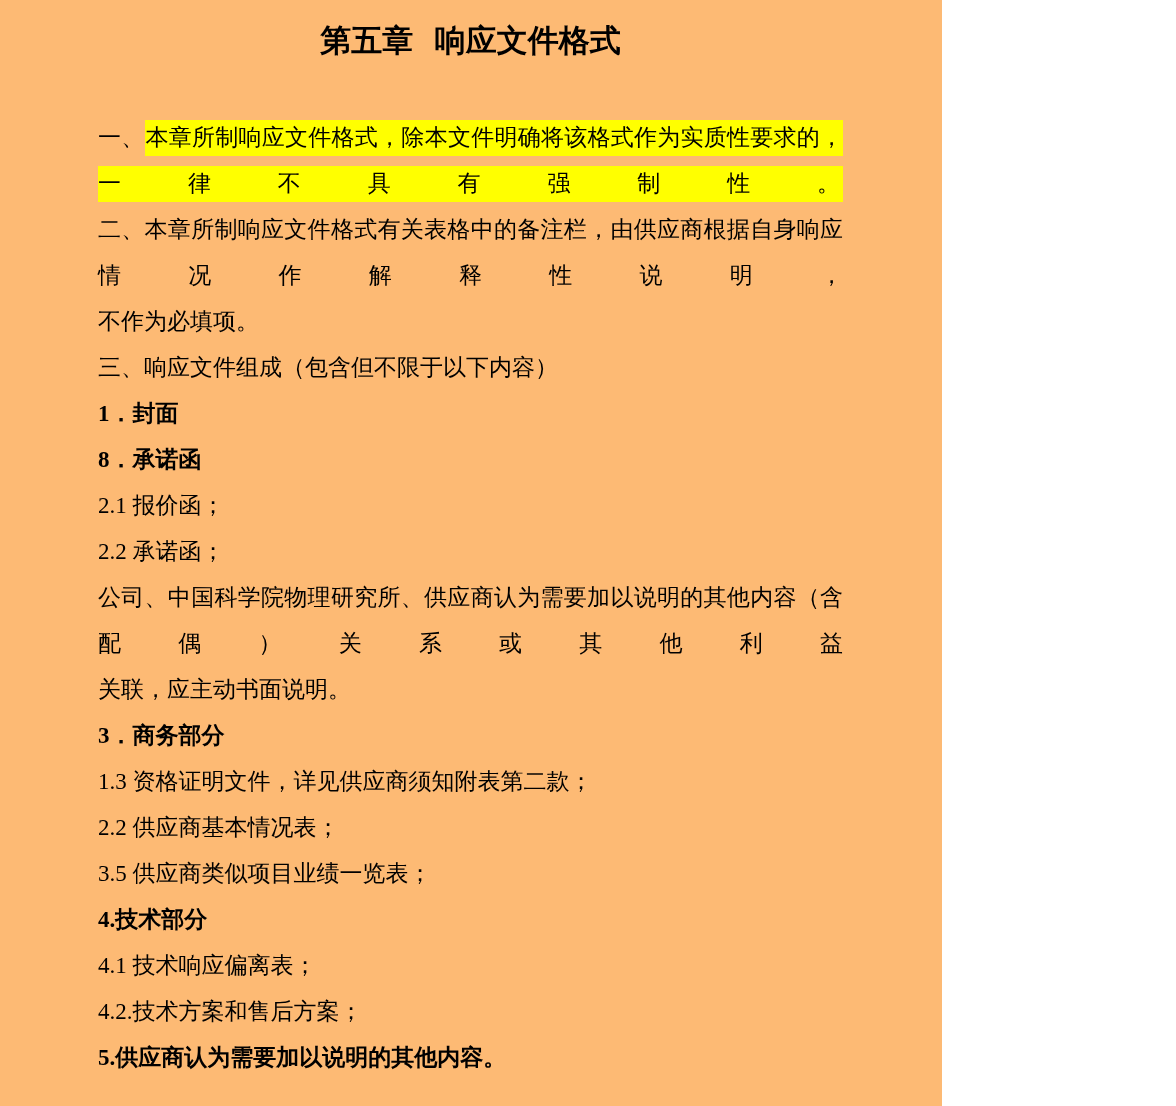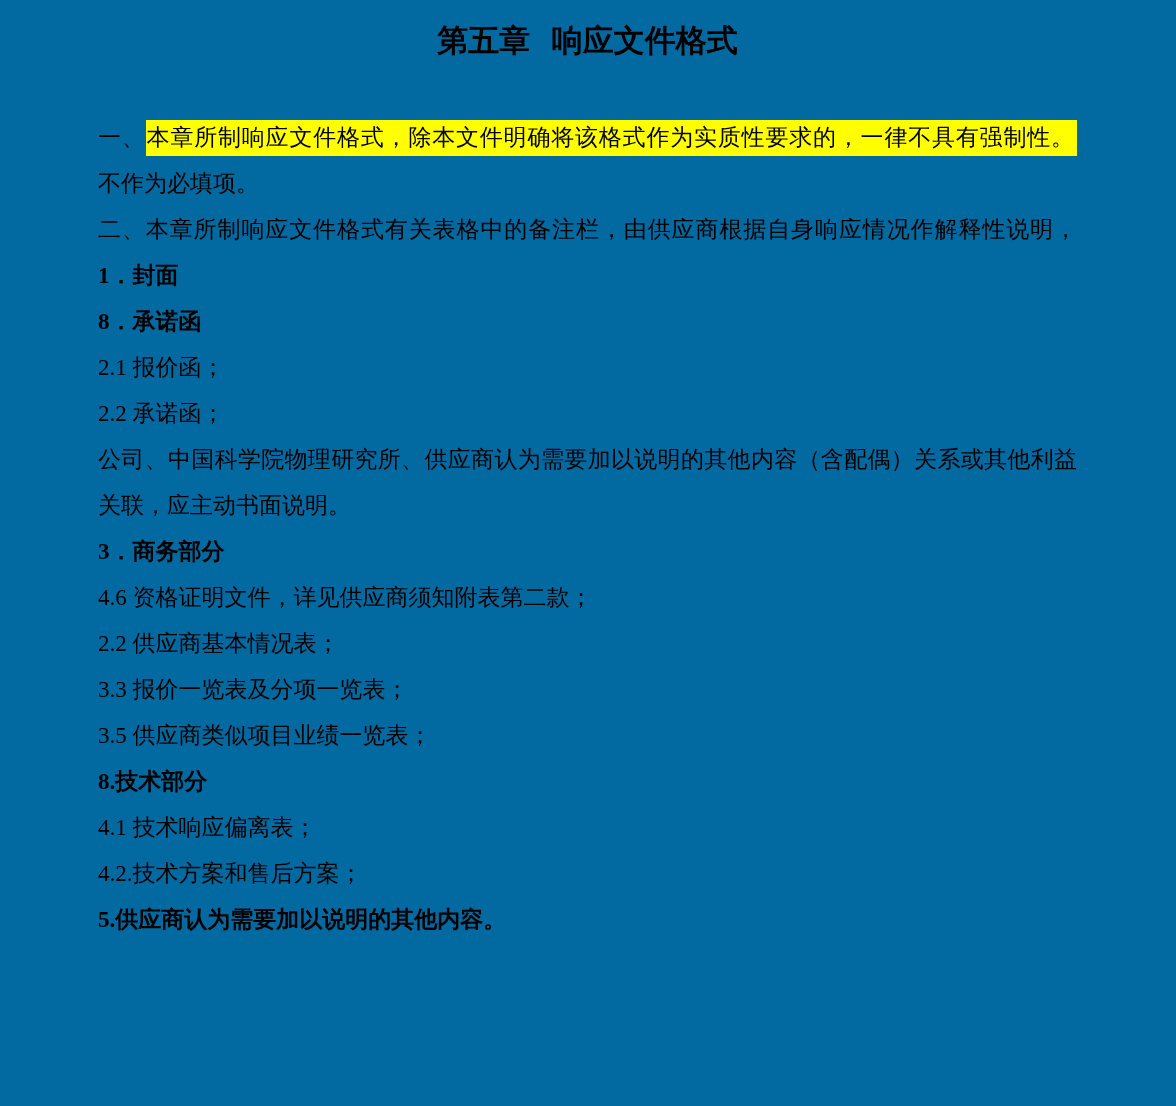--- a/index.html
+++ b/index.html
@@ -2,25 +2,25 @@
 <html><head>
 <meta charset="utf-8">
 <style>
   html, body {
     margin: 0;
     padding: 0;
     background: #ffffff;
   }
   .page {
     position: relative;
-    width: 1176px;
+    width: 942px;
     height: 1106px;
     box-sizing: border-box;
     padding: 21px 99px 0 98px;
-    background: #0369a1;
+    background: #fdba74;
     color: #000000;
     font-family: "Liberation Serif", "DejaVu Serif", serif;
     overflow: hidden;
   }
   .title {
     margin: 0;
     font-size: 31px;
     line-height: 40px;
     font-weight: bold;
     text-align: center;
@@ -50,35 +50,35 @@
 </style>
 </head>
 <body>
 
 <div class="page">
   <h1 class="title">第五章 响应文件格式</h1>
 
   <div class="body">
     <div class="line justify"><span>一、</span><span class="hl" style="background-color: rgb(255, 255, 0);">本章所制响应文件格式，除本文件明确将该格式作为实质性要求的，一律不具有强制性。</span></div>
 
+    <div class="line justify">二、本章所制响应文件格式有关表格中的备注栏，由供应商根据自身响应情况作解释性说明，</div>
     <div class="line">不作为必填项。</div>
-    <div class="line justify">二、本章所制响应文件格式有关表格中的备注栏，由供应商根据自身响应情况作解释性说明，</div>
+    <div class="line">三、响应文件组成（包含但不限于以下内容）</div>
 
     <div class="line bold">1．封面</div>
     <div class="line bold">8．承诺函</div>
     <div class="line">2.1 报价函；</div>
     <div class="line">2.2 承诺函；</div>
     <div class="line justify">公司、中国科学院物理研究所、供应商认为需要加以说明的其他内容（含配偶）关系或其他利益</div>
     <div class="line">关联，应主动书面说明。</div>
 
     <div class="line bold">3．商务部分</div>
-    <div class="line">4.6 资格证明文件，详见供应商须知附表第二款；</div>
+    <div class="line">1.3 资格证明文件，详见供应商须知附表第二款；</div>
     <div class="line">2.2 供应商基本情况表；</div>
-    <div class="line">3.3 报价一览表及分项一览表；</div>
     <div class="line">3.5 供应商类似项目业绩一览表；</div>
 
-    <div class="line bold">8.技术部分</div>
+    <div class="line bold">4.技术部分</div>
     <div class="line">4.1 技术响应偏离表；</div>
     <div class="line">4.2.技术方案和售后方案；</div>
 
     <div class="line bold">5.供应商认为需要加以说明的其他内容。</div>
   </div>
 </div>
 
 </body></html>

